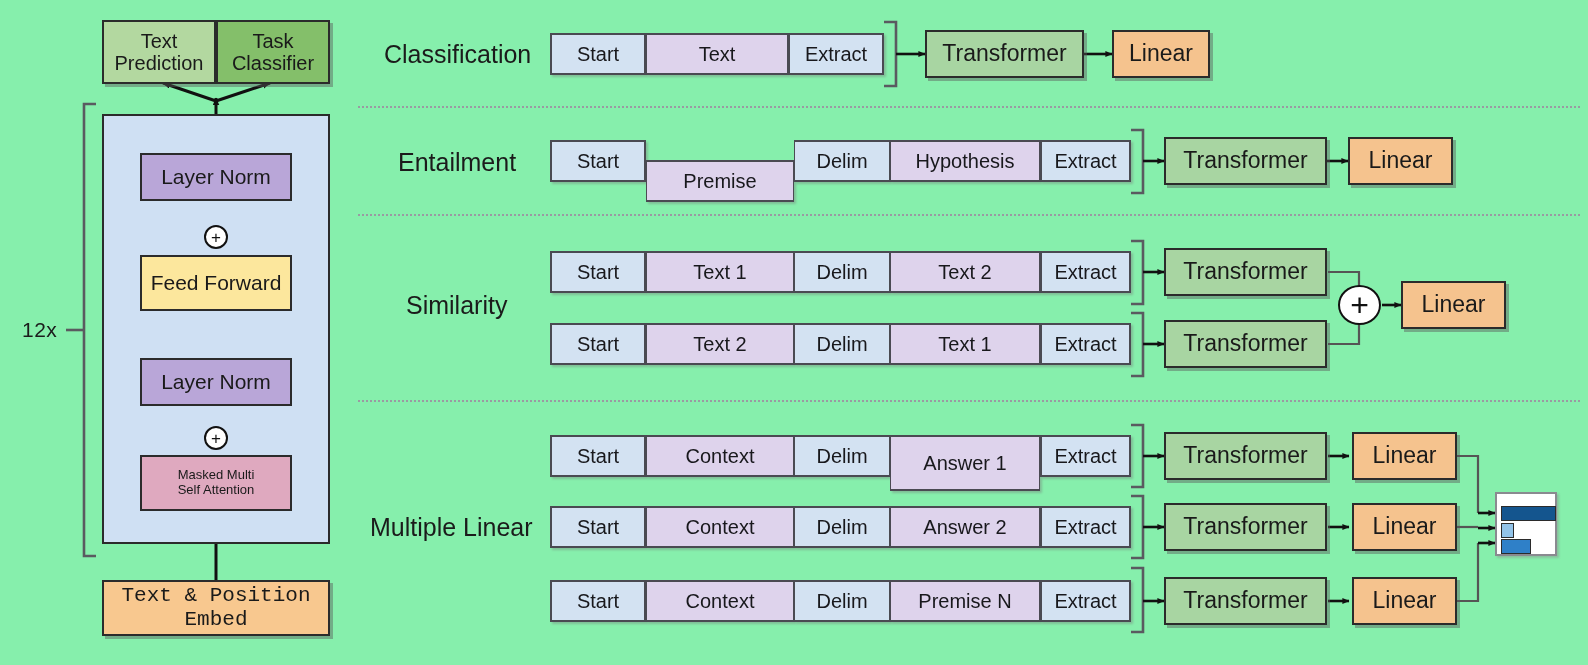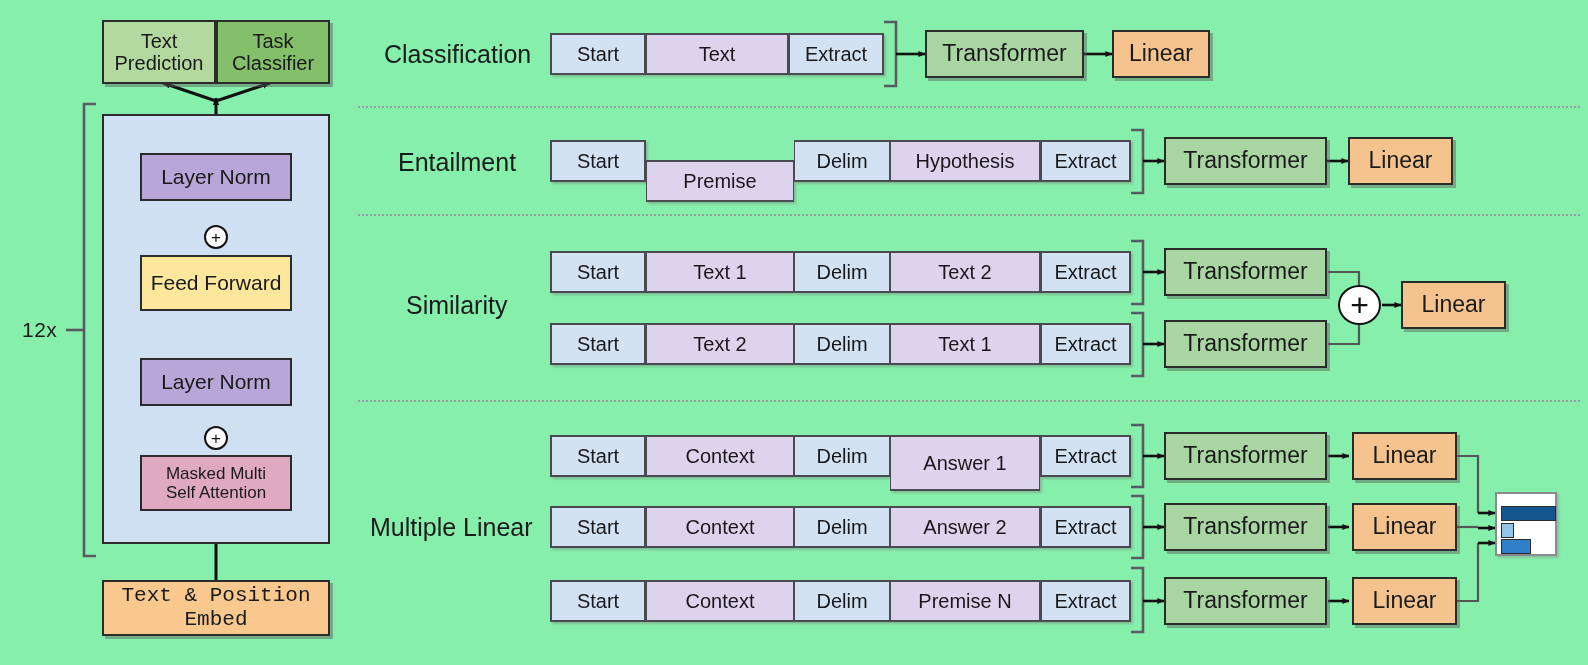--- a/index.html
+++ b/index.html
@@ -175,21 +175,21 @@
   </div>
 
   <div class="blk" style="left:140px;top:255px;width:152px;height:56px;background:#fce79d;font-size:21px;">
     <span>Feed Forward</span>
   </div>
 
   <div class="blk" style="left:140px;top:358px;width:152px;height:48px;background:#b9a6d8;font-size:21px;">
     <span>Layer Norm</span>
   </div>
 
-  <div class="blk" style="left:140px;top:455px;width:152px;height:56px;background:#dfa9bf;font-size:17px;white-space:pre-line;">
+  <div class="blk" style="left:140px;top:455px;width:152px;height:56px;background:#dfa9bf;font-size:13px;white-space:pre-line;">
     <span>Masked Multi
 Self Attention</span>
   </div>
 
   <div class="blk shadow" style="left:102px;top:580px;width:228px;height:56px;background:#f8c88f;font-size:21px;font-family:Liberation Mono, monospace;">
     <span>Text &amp; Position Embed</span>
   </div>
 
   <div class="abs" style="left:204px;top:225px;width:24px;height:24px;border:2.4px solid #111;border-radius:50%;background:#fff;
               display:flex;align-items:center;justify-content:center;font-size:17px;line-height:1;color:#111;">

